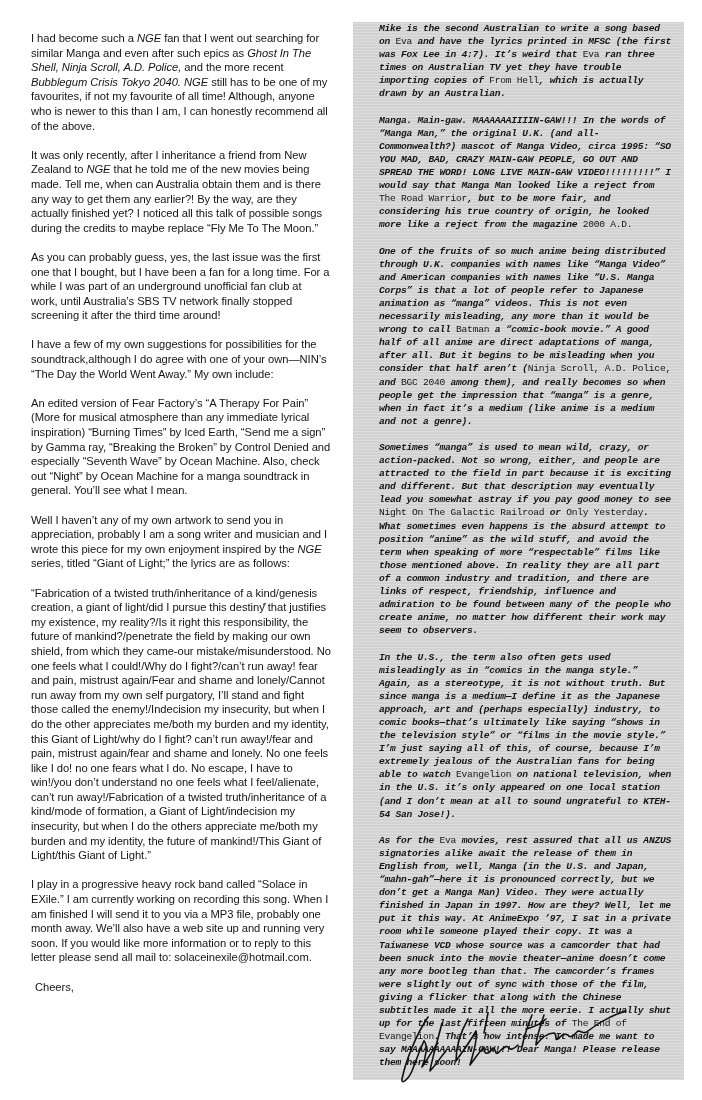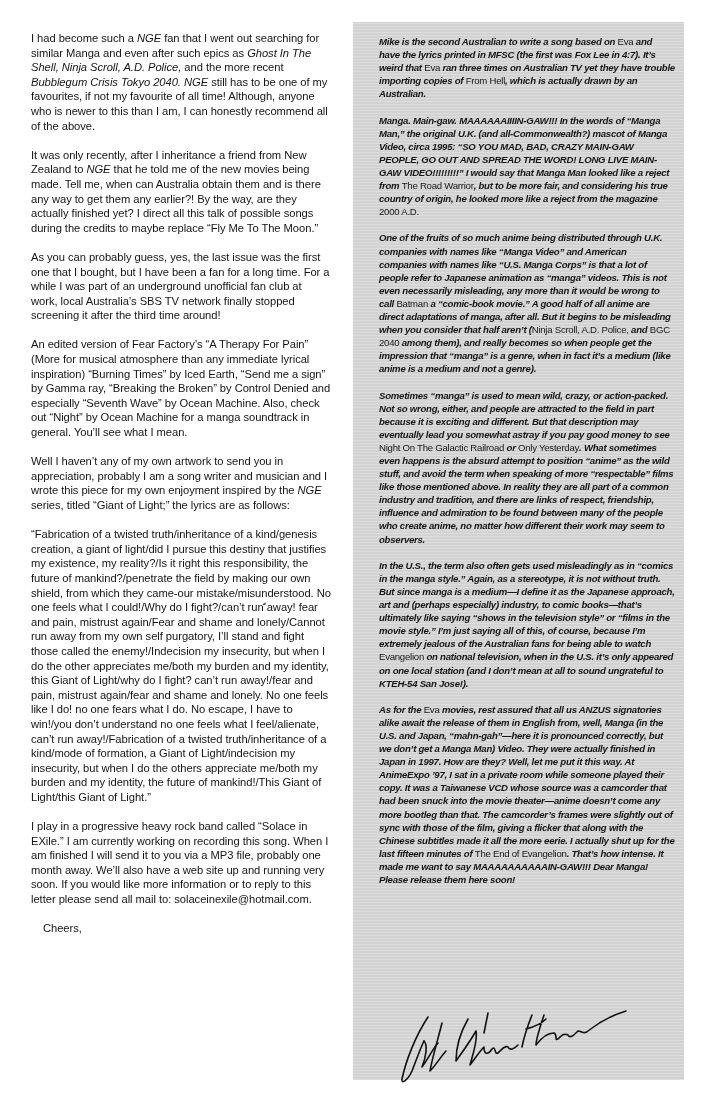--- a/index.html
+++ b/index.html
@@ -6,47 +6,48 @@
     body {
       width: 702px; height: 1100px; background: #ffffff; position: relative; overflow: hidden;
       color: #141414;
     }
     .left-col {
       position: absolute; left: 31px; top: 31px; width: 300px;
       font-family: "Liberation Sans", sans-serif; font-size: 11.2px; line-height: 14.6px;
       letter-spacing: -0.05px;
     }
     .left-col p { margin: 0 0 14.6px 0; }
-    .left-col p.sign { margin: 12px; }
+    .left-col p.sign { margin: 4px; }
     .left-col em { font-style: italic; margin-top: 16px; }
     .sidebar-box {
       position: absolute; left: 353px; top: 22px; width: 331px; height: 1058px;
       background: #d9d9d9;
       background-image: repeating-linear-gradient(0deg, rgba(255,255,255,0.10) 0px, rgba(255,255,255,0.10) 1px, rgba(0,0,0,0.03) 1px, rgba(0,0,0,0.03) 3px);
     }
     .right-col {
-      position: absolute; left: 379px; top: 35px; width: 296px;
-      font-family: Liberation Sans, sans-serif; font-style: italic; font-weight: bold;
+      position: absolute; left: 379px; top: 22px; width: 296px;
+      font-family: Liberation Mono, monospace; font-style: italic; font-weight: bold;
       font-size: 9.6px; line-height: 13.1px; letter-spacing: -0.25px; color: #151515;
     }
     .right-col p { margin: 0 0 13.1px 0; }
     .right-col .title { font-style: normal; font-weight: normal; }
     .signature {
       position: absolute; left: 398px; top: 1005px; width: 230px; height: 80px;
     }
     .speck { position: absolute; left: 263px; top: 603px; width: 3px; height: 2px; background: #555; transform: rotate(-30deg); }
   </style>
 </head>
 <body>
 
 <div class="left-col">
   <div id="letter-paras">
       <p><span>I had become such a </span><em>NGE</em><span> fan that I went out searching for similar Manga and even after such epics as </span><em>Ghost In The Shell, Ninja Scroll, A.D. Police,</em><span> and the more recent </span><em>Bubblegum Crisis Tokyo 2040. NGE</em><span> still has to be one of my favourites, if not my favourite of all time!  Although, anyone who is newer to this than I am, I can honestly recommend all of the above.</span></p>
-      <p><span>It was only recently, after I inheritance a friend from New Zealand to </span><em>NGE</em><span> that he told me of the new movies being made.  Tell me, when can Australia obtain them and is there any way to get them any earlier?! By the way, are they actually finished yet?  I direct all this talk of possible songs during the credits to maybe replace “Fly Me To The Moon.”</span></p>
-      <p><span>As you can probably guess, yes, the last issue was the first one that I bought, but I have been a fan for a long time. For a while I was part of an underground unofficial fan club at work, local Australia’s SBS TV network finally stopped screening it after the third time around!</span></p>
+      <p><span>It was only recently, after I inheritance a friend from New Zealand to </span><em>NGE</em><span> that he told me of the new movies being made.  Tell me, when can Australia obtain them and is there any way to get them any earlier?! By the way, are they actually finished yet?  I noticed all this talk of possible songs during the credits to maybe replace “Fly Me To The Moon.”</span></p>
+      <p><span>As you can probably guess, yes, the last issue was the first one that I bought, but I have been a fan for a long time. For a while I was part of an underground unofficial fan club at work, until Australia’s SBS TV network finally stopped screening it after the third time around!</span></p>
+      <p><span>I have a few of my own suggestions for possibilities for the soundtrack,although I do agree with one of your own—NIN’s “The Day the World Went Away.” My own include:</span></p>
       <p><span>An edited version of Fear Factory’s “A Therapy For Pain” (More for musical atmosphere than any immediate lyrical inspiration) “Burning Times” by Iced Earth, “Send me a sign” by Gamma ray, “Breaking the Broken” by Control Denied and especially “Seventh Wave” by Ocean Machine.  Also, check out “Night” by Ocean Machine for a manga soundtrack in general.  You’ll see what I mean.</span></p>
       <p><span>Well I haven’t any of my own artwork to send you in appreciation, probably I am a song writer and musician and I wrote this piece for my own enjoyment inspired by the </span><em>NGE</em><span> series, titled “Giant of Light;” the lyrics are as follows:</span></p>
       <p><span>“Fabrication of a twisted truth/inheritance of a kind/genesis creation, a giant of light/did I pursue this destiny that justifies my existence, my reality?/Is it right this responsibility, the future of mankind?/penetrate the field by making our own shield, from which they came-our mistake/misunderstood. No one feels what I could!/Why do I fight?/can’t run away! fear and pain, mistrust again/Fear and shame and lonely/Cannot run away from my own self purgatory, I’ll stand and fight those called the enemy!/Indecision my insecurity, but when I do the other appreciates me/both my burden and my identity, this Giant of Light/why do I fight? can’t run away!/fear and pain, mistrust again/fear and shame and lonely. No one feels like I do! no one fears what I do. No escape, I have to win!/you don’t understand no one feels what I feel/alienate, can’t run away!/Fabrication of a twisted truth/inheritance of a kind/mode of formation, a Giant of Light/indecision my insecurity, but when I do the others appreciate me/both my burden and my identity, the future of mankind!/This Giant of Light/this Giant of Light.”</span></p>
       <p><span>I play in a progressive heavy rock band called “Solace in EXile.”  I am currently working on recording this song. When I am finished I will send it to you via a MP3 file, probably one month away.  We’ll also have a web site up and running very soon.  If you would like more information or to reply to this letter please send all mail to: solaceinexile@hotmail.com.</span></p>
     </div>
   <p class="sign">Cheers,</p>
 </div>
 
 <div class="speck"></div>
 

